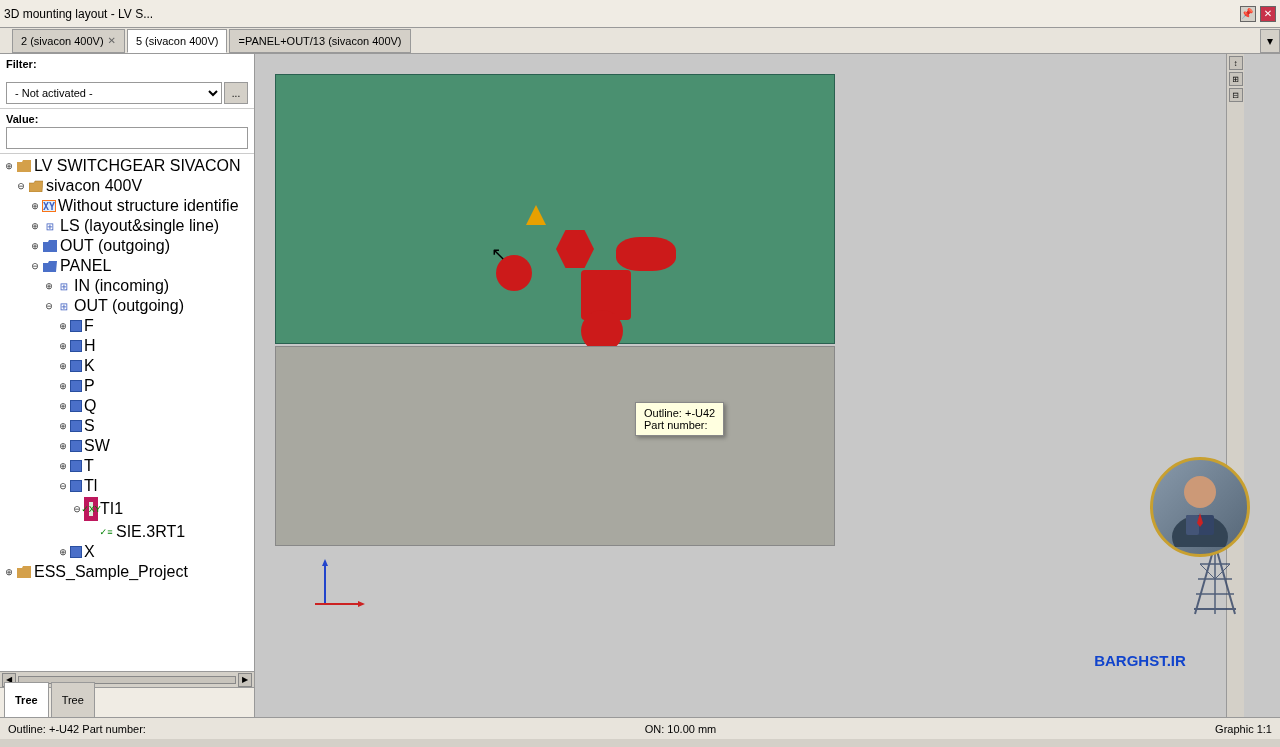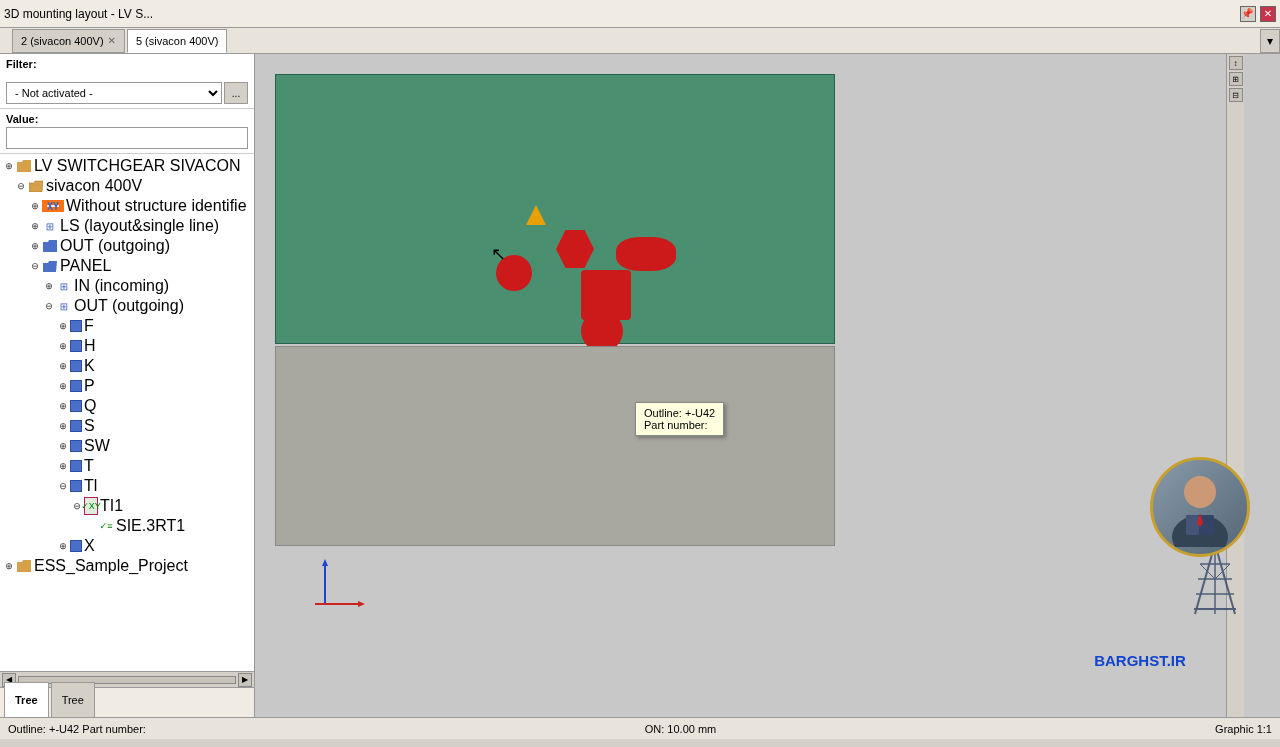--- a/index.html
+++ b/index.html
@@ -117,20 +117,23 @@
   </div>
 </div>
 
 <div class="tabs-bar">
   <div class="tab">
     <span>2 (sivacon 400V)</span>
     <span class="tab-close">✕</span>
   </div>
   <div class="tab active">
     <span>5 (sivacon 400V)</span>
+  </div>
+  <div class="tab">
+    <span>=PANEL+OUT/13 (sivacon 400V)</span>
   </div>
   <div class="tabs-dropdown">▾</div>
 </div>
 
 <div class="main-layout">
 
   <div class="left-panel">
 
     <div class="filter-section">
       <div class="filter-label">Filter:</div>
@@ -167,21 +170,21 @@
           <svg width="14" height="12" viewBox="0 0 14 12">
               <path d="M0,3 L5,3 L6,1 L14,1 L13,12 L0,12 Z" fill="#d4a04a" stroke="#a07020" stroke-width="0.5"></path>
             </svg>
         </span>
         <span class="tree-label">sivacon 400V</span>
       </div>
 
       <div class="tree-item">
         <span class="tree-indent" style="width:28px"></span>
         <span class="expand-btn">⊕</span>
-        <span class="tree-icon" style="color:#4060c0;font-size:10px;font-weight:bold;background:#ddeeff;border:5px solid #f97316;width:22px;height:12px;font-family:monospace;">XY</span>
+        <span class="tree-icon" style="color:#4060c0;font-size:10px;font-weight:bold;background:#ddeeff;border:1px solid #f97316;width:14px;height:12px;font-family:monospace;">XY</span>
         <span class="tree-label">Without structure identifie</span>
       </div>
 
       <div class="tree-item">
         <span class="tree-indent" style="width:28px"></span>
         <span class="expand-btn">⊕</span>
         <span class="tree-icon" style="font-size:10px;color:#4060c0;">⊞</span>
         <span class="tree-label">LS (layout&amp;single line)</span>
       </div>
 
@@ -280,21 +283,21 @@
       <div class="tree-item">
         <span class="tree-indent" style="width:56px"></span>
         <span class="expand-btn">⊖</span>
         <span class="tree-icon" style="width:12px;height:12px;background:#4a6fc8;display:inline-block;border:1px solid #2a4fa0;"></span>
         <span class="tree-label">Tl</span>
       </div>
 
       <div class="tree-item">
         <span class="tree-indent" style="width:70px"></span>
         <span class="expand-btn">⊖</span>
-        <span class="tree-icon" style="font-size:9px;color:green;background:#ddeedd;border:1px solid #be185d;width:14px;height:18px;text-align:center;">✓XY</span>
+        <span class="tree-icon" style="font-size:9px;color:green;background:#ddeedd;border:5px solid #be185d;width:14px;height:24px;text-align:center;">✓XY</span>
         <span class="tree-label">TI1</span>
       </div>
 
       <div class="tree-item">
         <span class="tree-indent" style="width:84px"></span>
         <span class="expand-btn" style="width:14px;"></span>
         <span class="tree-icon" style="font-size:9px;color:green;">✓≡</span>
         <span class="tree-label">SIE.3RT1</span>
       </div>
 

